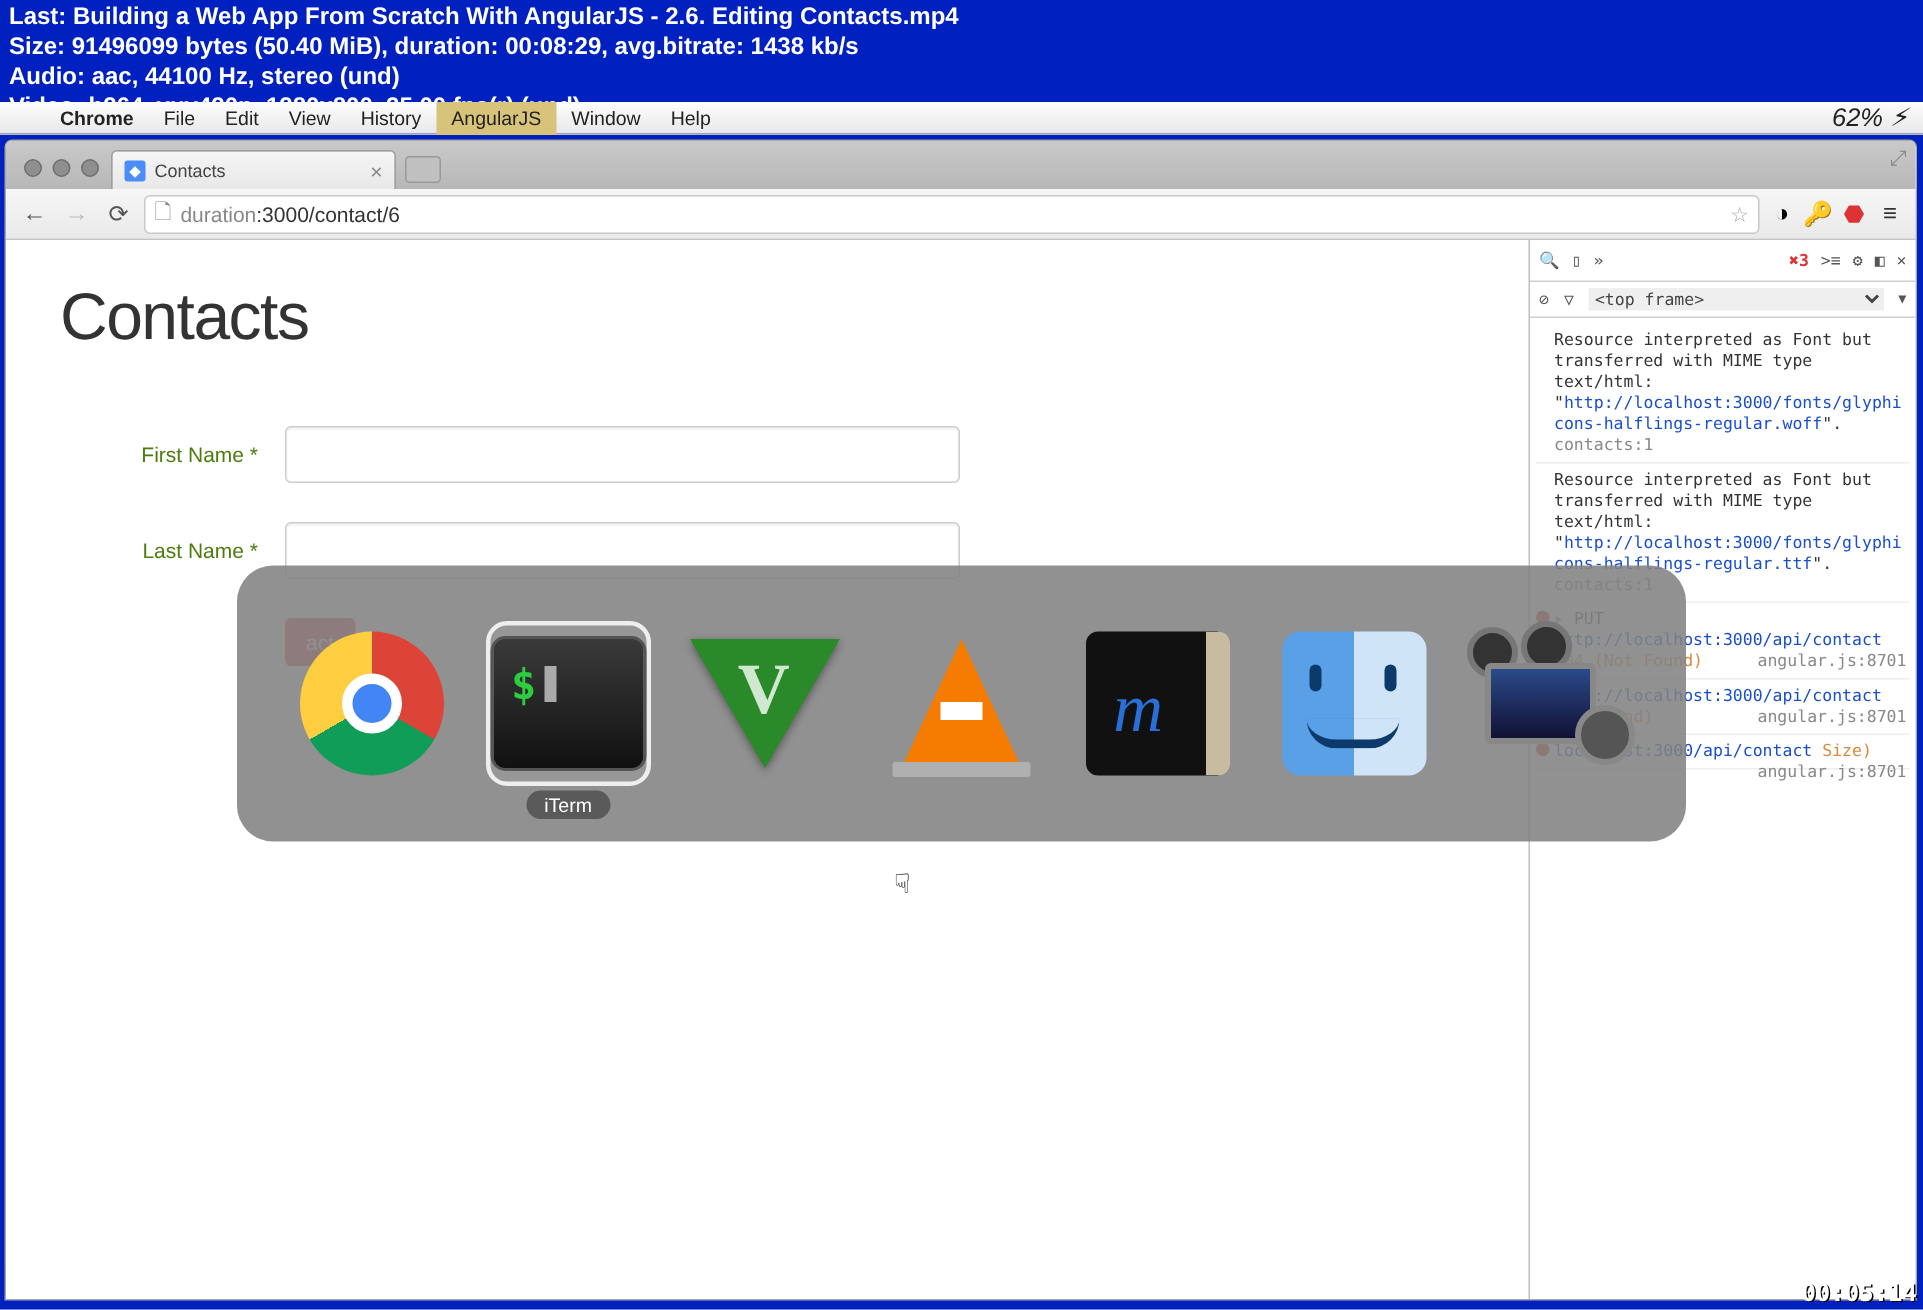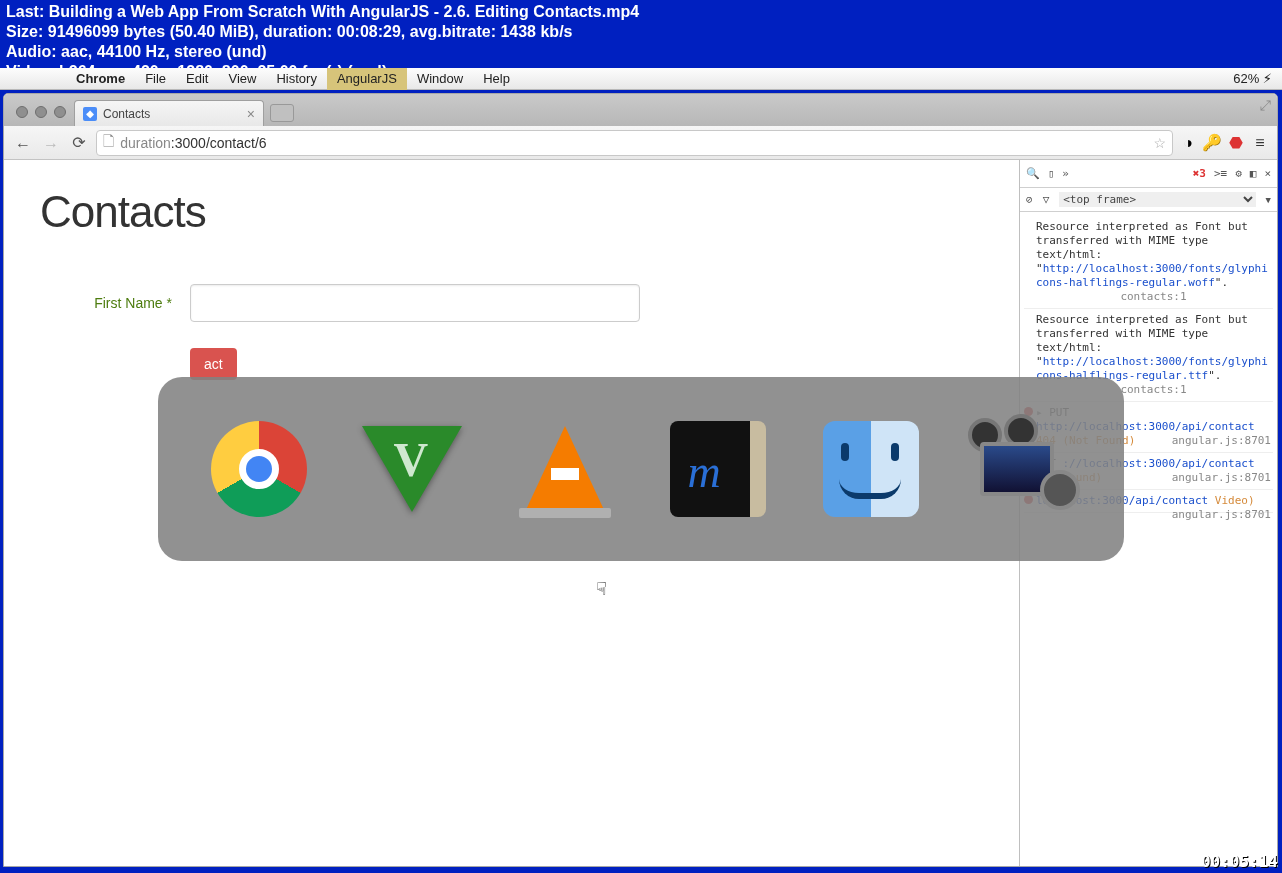--- a/index.html
+++ b/index.html
@@ -16,28 +16,28 @@
   padding: 2px 6px;
   white-space: pre;
 }
 
 
 .menubar {
   position: absolute; top: 68px; left: 0; right: 0; height: 22px;
   background: linear-gradient(#fdfdfd,#e8e8e8);
   border-bottom: 1px solid #b8b8b8;
   display: flex; align-items: center;
-  font-size: 13px; color: #222; padding-left: 36px;
+  font-size: 13px; color: #222;
 }
 .menubar .apple { width: 30px; text-align: center; font-size: 15px; }
 .menubar .app { font-weight: bold; padding: 0 10px; }
 .menubar .mi { padding: 0 10px; height: 22px; display: flex; align-items: center; }
 .menubar .mi.hl { background: #d7c47a; }
 .menubar .spacer { flex: 1; }
-.menubar .right { padding: 0 10px; font-size: 13px; }
+.menubar .right { padding: 0 10px; font-size: 17px; font-style: italic; }
 
 
 .chrome {
   position: absolute; top: 93px; left: 3px; width: 1275px; height: 774px;
   background: #fff; border: 1px solid #a7a7a7; border-radius: 5px 5px 0 0;
   overflow: hidden;
 }
 .tabstrip {
   height: 32px; background: linear-gradient(#c9c9c9,#b7b7b7);
   display: flex; align-items: flex-end; padding-left: 4px;
@@ -90,21 +90,21 @@
 
 .devtools { width: 258px; border-left: 1px solid #bfbfbf; background: #fff; display: flex; flex-direction: column; font: 11px Menlo, monospace; }
 .dt-top { height: 28px; border-bottom: 1px solid #cfcfcf; display: flex; align-items: center; gap: 8px; padding: 0 6px; color: #555; }
 .dt-top .err { color: #d33; font-weight: bold; }
 .dt-top .spacer { flex: 1; }
 .dt-sub { height: 24px; border-bottom: 1px solid #cfcfcf; display: flex; align-items: center; gap: 10px; padding: 0 6px; color: #555; }
 .dt-sub select { border: none; font: 11px Menlo, monospace; color: #444; flex: 1; }
 .dt-body { flex: 1; overflow: auto; padding: 4px 4px; }
 .msg { border-bottom: 1px solid #eee; padding: 4px 2px 4px 12px; color: #333; word-wrap: break-word; line-height: 14px; position: relative; }
 .msg a { color: #1a4fcc; }
-.msg .src { color: #888; text-align: center; display: block; }
+.msg .src { color: #888; text-align: left; display: block; }
 .msg.err { color: #c33; }
 .msg.err .method { color: #555; }
 .msg.err::before { content: ""; position: absolute; left: 0; top: 5px; width: 9px; height: 9px; background: #d33; border-radius: 50%; }
 .msg .arrow { color: #888; }
 .msg.err .nf { color: #d58a3a; }
 
 
 .switcher {
   position: absolute; left: 158px; top: 377px;
   width: 966px; height: 184px;
@@ -204,20 +204,24 @@
     <div class="ext dots">≡</div>
   </div>
 
   <div class="content">
     <div class="page">
       <h1>Contacts</h1>
       <div class="form-group">
         <label>First Name *</label>
         <input type="text" value="" style="">
       </div>
+      <div class="form-group">
+        <label>Last Name *</label>
+        <input type="text" value="" style="">
+      </div>
       <div class="btn-row">
         <button class="btn primary">act</button>
       </div>
     </div>
 
     <div class="devtools">
       <div class="dt-top">
         <span>🔍</span>
         <span>▯</span>
         <span>»</span>
@@ -245,32 +249,38 @@
           <span>Resource interpreted as Font but transferred with MIME type text/html: "</span><a>http://localhost:3000/fonts/glyphicons-halflings-regular.ttf</a><span>".</span>
           <span class="src">contacts:1</span>
         </div>
         <div class="msg err">
           <span class="arrow">▸ </span><span class="method">PUT</span> <a>http://localhost:3000/api/contact</a> <span class="nf">404 (Not Found)</span> <span class="src" style="display:inline;float:right">angular.js:8701</span>
         </div>
         <div class="msg err">
           <span class="arrow">▸ </span><span class="method">T</span> <a>://localhost:3000/api/contact</a> <span class="nf">Not Found)</span> <span class="src" style="display:inline;float:right">angular.js:8701</span>
         </div>
         <div class="msg err">
-          <span class="arrow">  </span><a>localhost:3000/api/contact</a> <span class="nf">Video)</span> <span class="src" style="display:inline;float:right">angular.js:8701</span>
+          <span class="arrow">  </span><a>localhost:3000/api/contact</a> <span class="nf">Size)</span> <span class="src" style="display:inline;float:right">angular.js:8701</span>
         </div>
       </div>
     </div>
   </div>
 </div>
 
 <div class="switcher">
   <div class="switch-item">
     <div class="icon-box">
         <div class="ic-chrome"></div>
       </div>
+  </div>
+  <div class="switch-item sel">
+    <div class="icon-box">
+        <div class="ic-iterm"></div>
+      </div>
+    <div class="switch-label">iTerm</div>
   </div>
   <div class="switch-item">
     <div class="icon-box">
         <div class="ic-vim"></div>
       </div>
   </div>
   <div class="switch-item">
     <div class="icon-box">
         <div class="ic-vlc"></div>
       </div>

